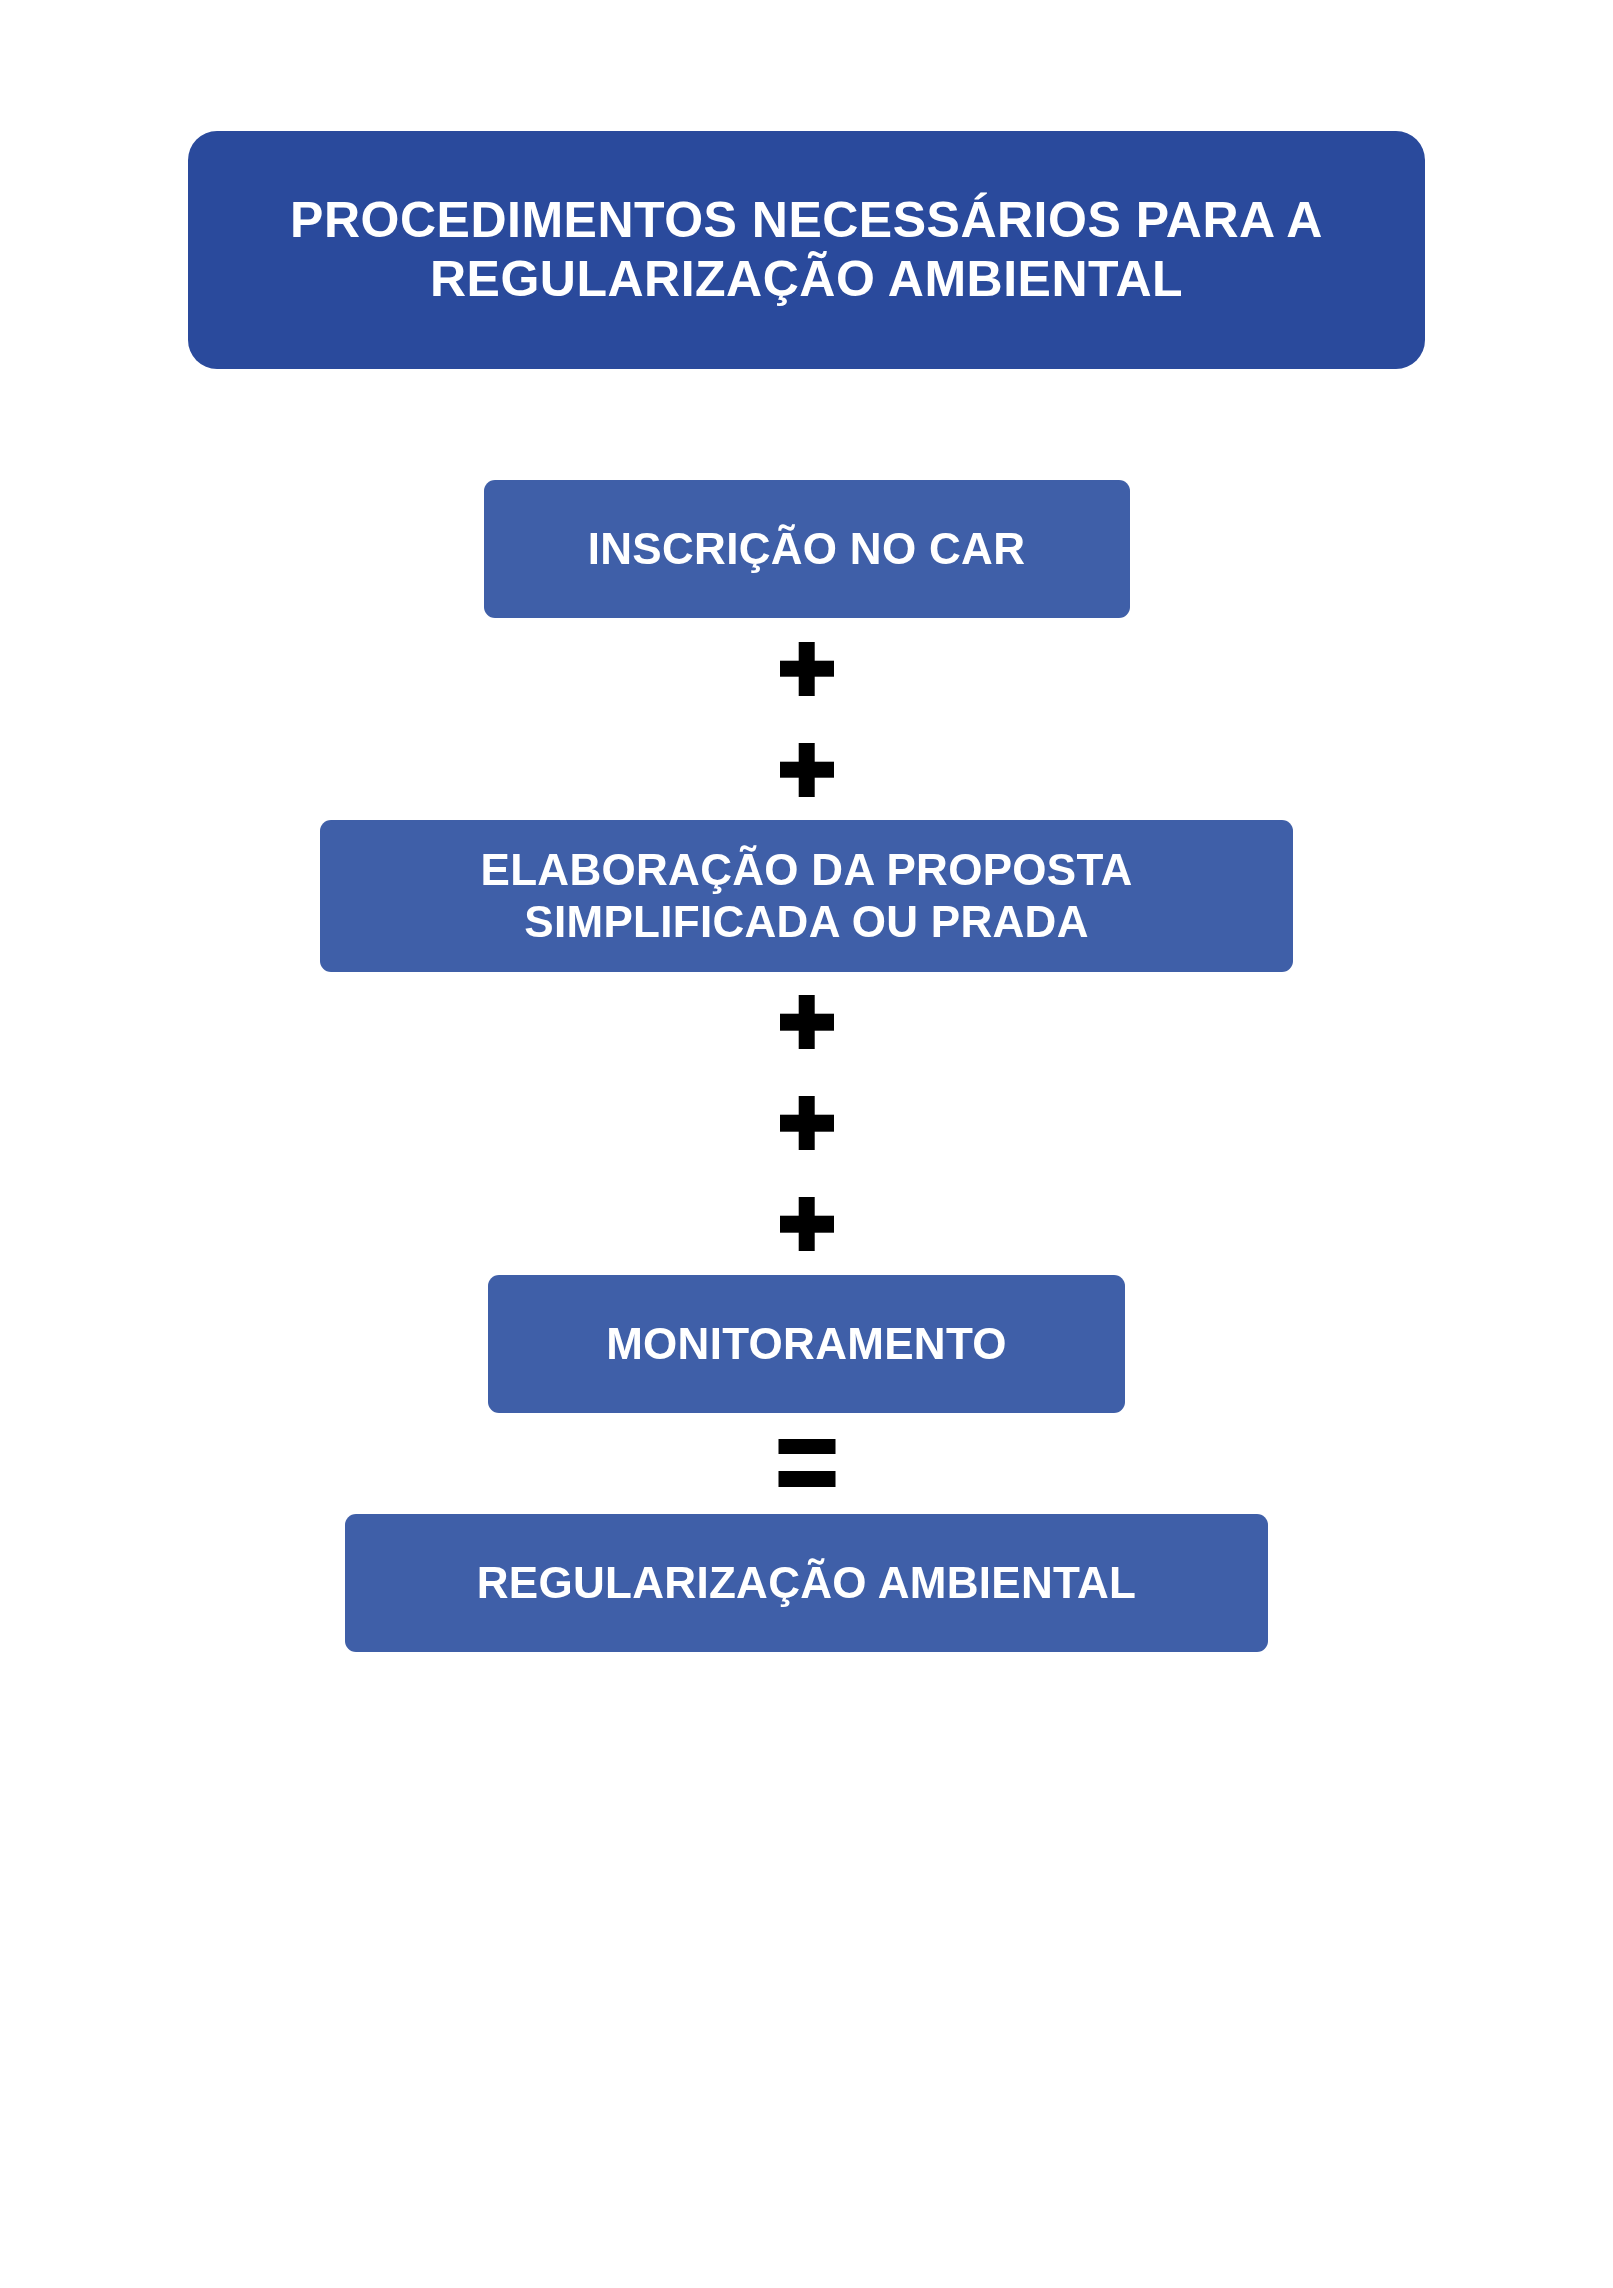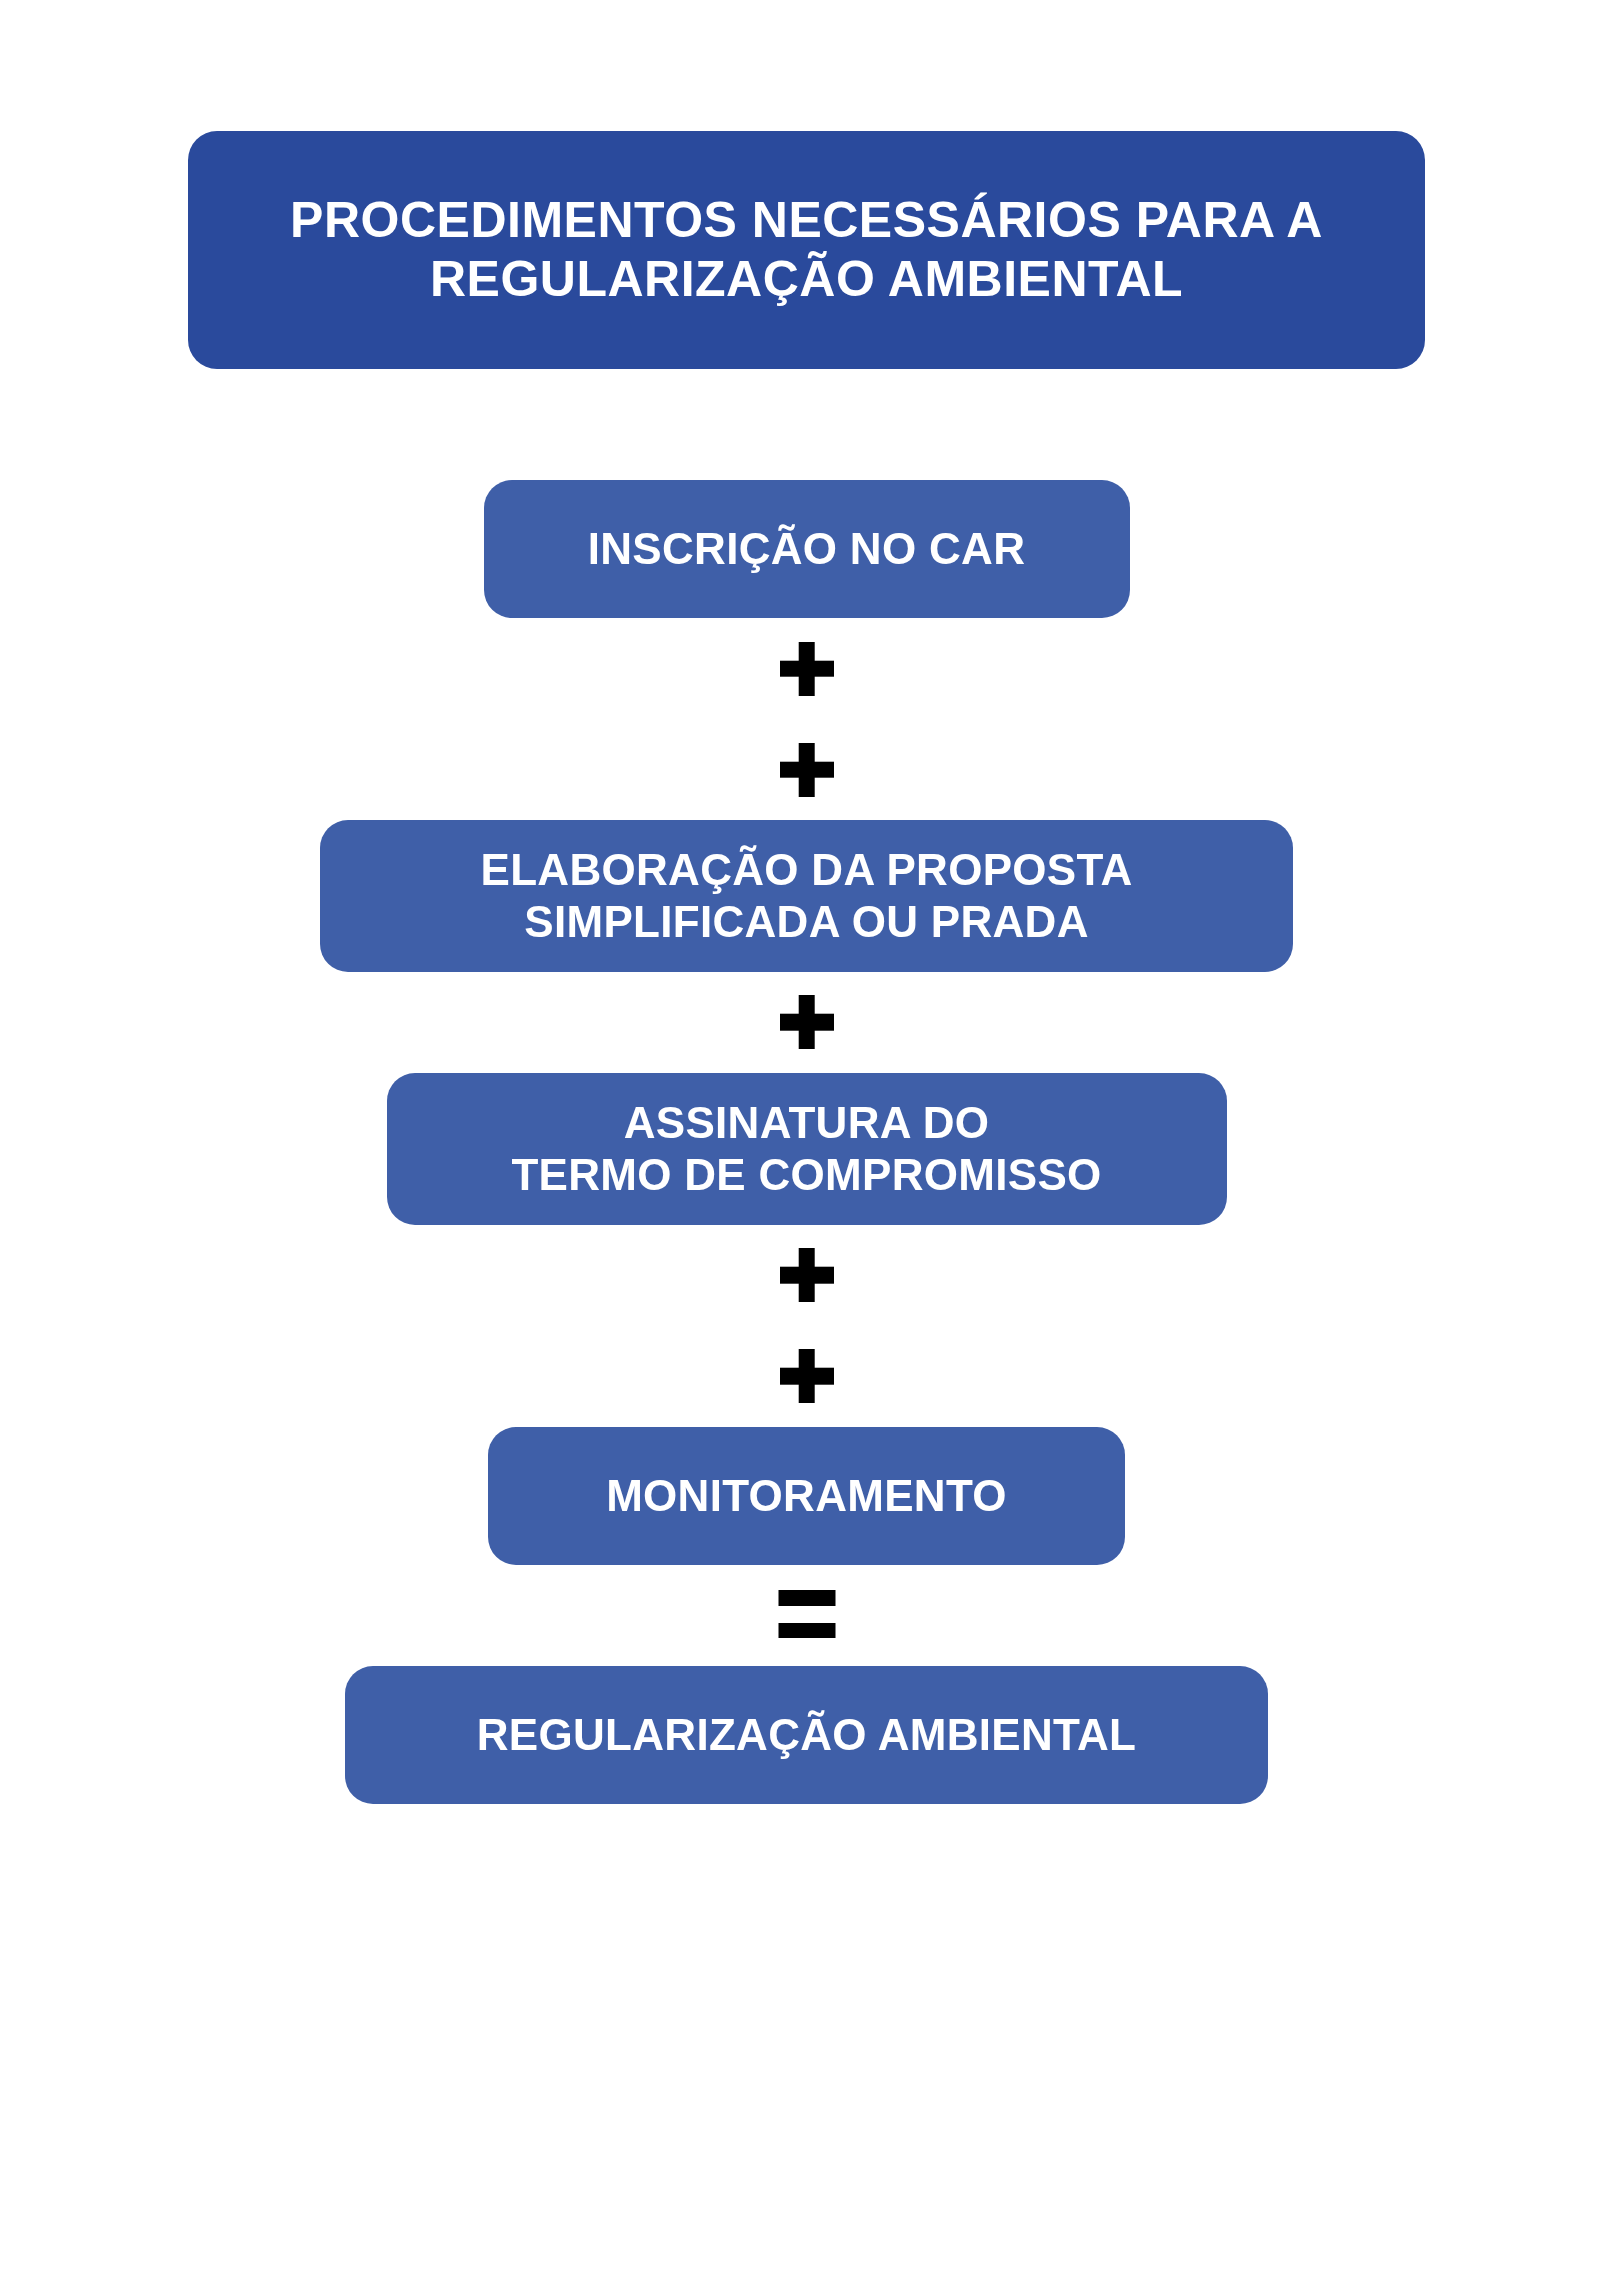--- a/index.html
+++ b/index.html
@@ -51,21 +51,21 @@
   
   .flow {
     display: flex;
     flex-direction: column;
     align-items: center;
     margin-top: 111px;
   }
 
   .step-box {
     background: #3F5FA8;
-    border-radius: 28px;
+    border-radius: 11px;
     display: flex;
     align-items: center;
     justify-content: center;
     box-sizing: border-box;
     padding: 24px 42px;
     min-height: 138px;
   }
   .step-text {
     color: #ffffff;
     font-size: 44px;
@@ -152,24 +152,20 @@
     <div class="step-box w-elaboracao">
       <div class="step-text">ELABORAÇÃO DA PROPOSTA
 SIMPLIFICADA OU PRADA</div>
     </div>
 
     <div class="connector">
       <span class="plus-v"></span>
       <span class="plus-h"></span>
     </div>
 
-    <div class="step-box w-assinatura">
-      <div class="step-text">ASSINATURA DO
-TERMO DE COMPROMISSO</div>
-    </div>
 
     <div class="connector">
       <span class="plus-v"></span>
       <span class="plus-h"></span>
     </div>
 
 
     <div class="connector">
       <span class="plus-v"></span>
       <span class="plus-h"></span>

